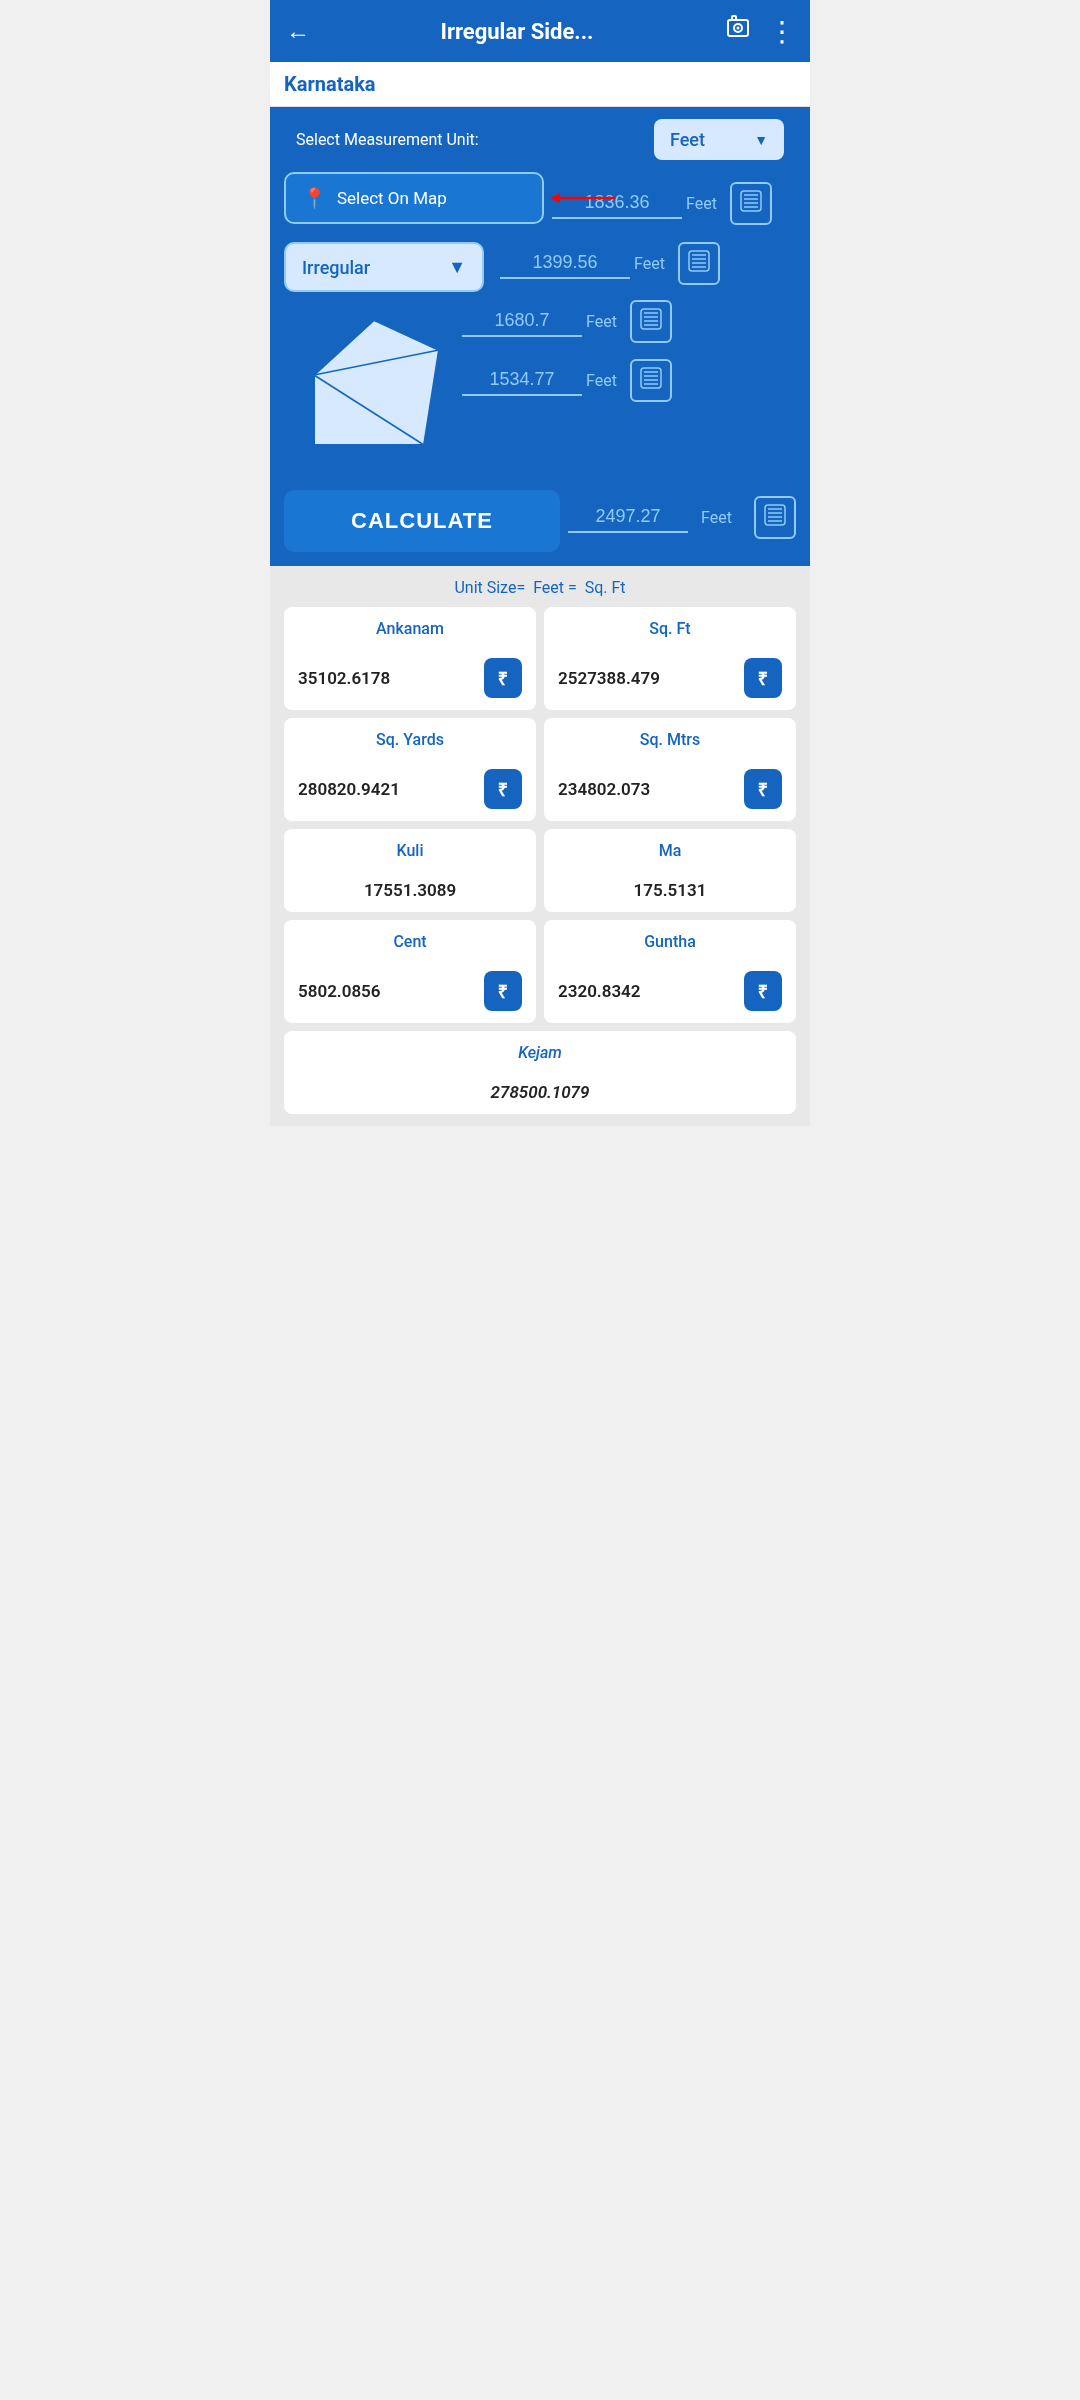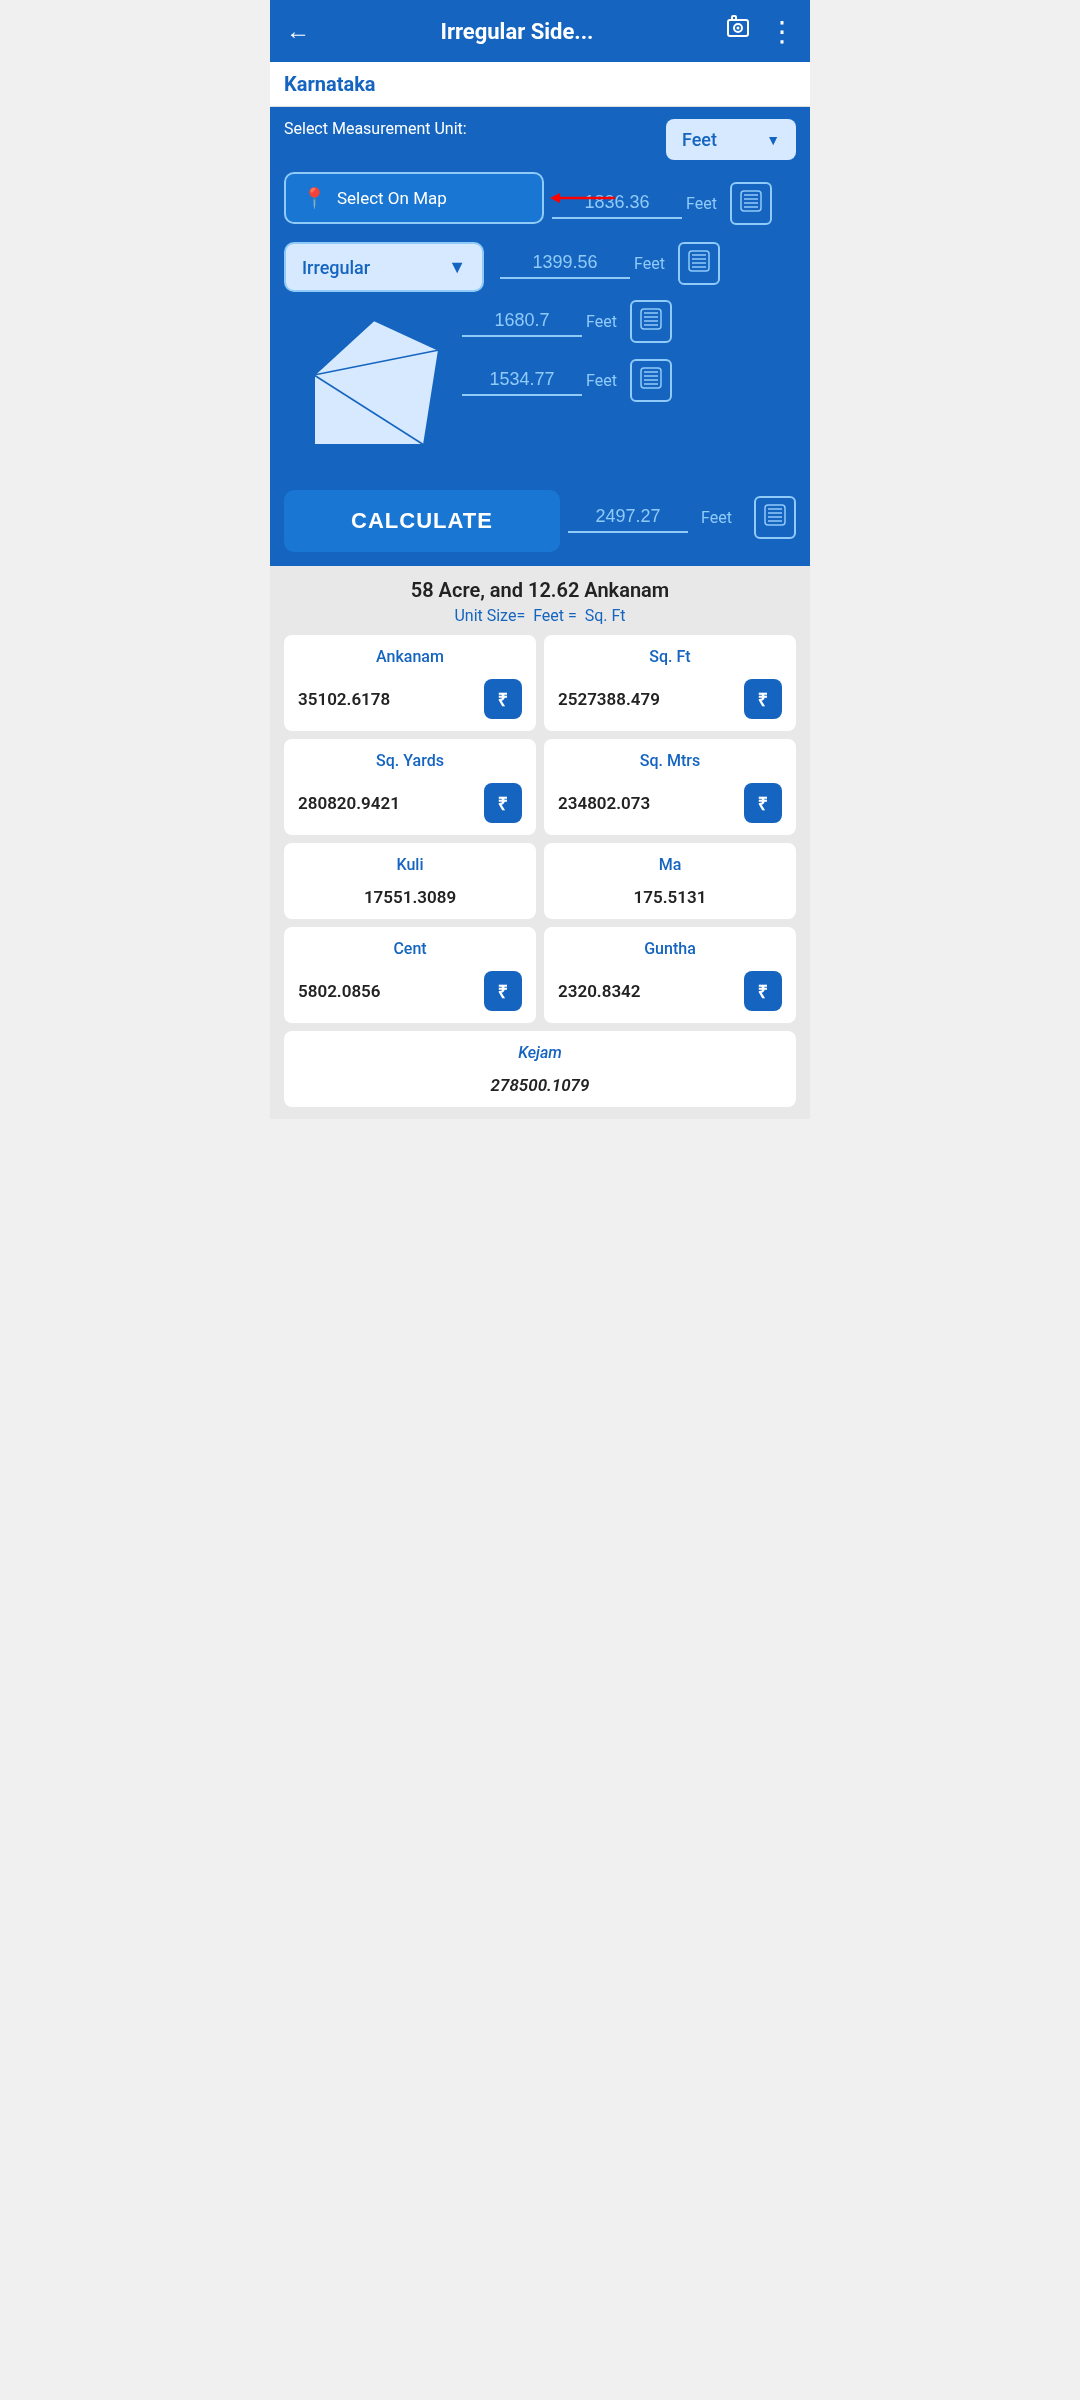--- a/index.html
+++ b/index.html
@@ -41,23 +41,23 @@
     }
     .state-label {
       color: #1565C0;
       font-size: 20px;
       font-weight: bold;
     }
 
     
     .unit-row {
       background: #1565C0;
-      padding: 12px 14px;
-      display: flex;
-      align-items: flex-start;
+      padding: 12px 26px;
+      display: flex;
+      align-items: center;
       justify-content: space-between;
     }
     .unit-label {
       color: white;
       font-size: 16px;
     }
     .unit-dropdown {
       background: #d6e9ff;
       border: none;
       border-radius: 8px;
@@ -197,21 +197,21 @@
       display: grid;
       grid-template-columns: 1fr 1fr;
       gap: 8px;
     }
     .result-card {
       background: white;
       border-radius: 8px;
       padding: 12px 14px;
       display: flex;
       flex-direction: column;
-      gap: 13px;
+      gap: 20px;
     }
     .card-label {
       color: #1565C0;
       font-size: 16px;
       font-weight: 500;
       text-align: center;
     }
     .card-value-row {
       display: flex;
       align-items: center;
@@ -391,21 +391,20 @@
           <line x1="4" y1="13" x2="18" y2="13" stroke="#90CAF9" stroke-width="1.5"></line>
           <line x1="4" y1="17" x2="18" y2="17" stroke="#90CAF9" stroke-width="1.5"></line>
         </svg>
       </button>
     </div>
   </div>
 
 </div>
 
 <div class="results-section">
-  <div class="result-main">58 Acre,  and 12.62 Ankanam</div>
   <div class="result-unit">
     <span>Unit Size=</span>&nbsp;
     <span>Feet =</span>&nbsp;
     <span>Sq. Ft</span>
   </div>
 
   <div class="cards-grid">
 
     <div class="result-card">
       <div class="card-label">Ankanam</div>

